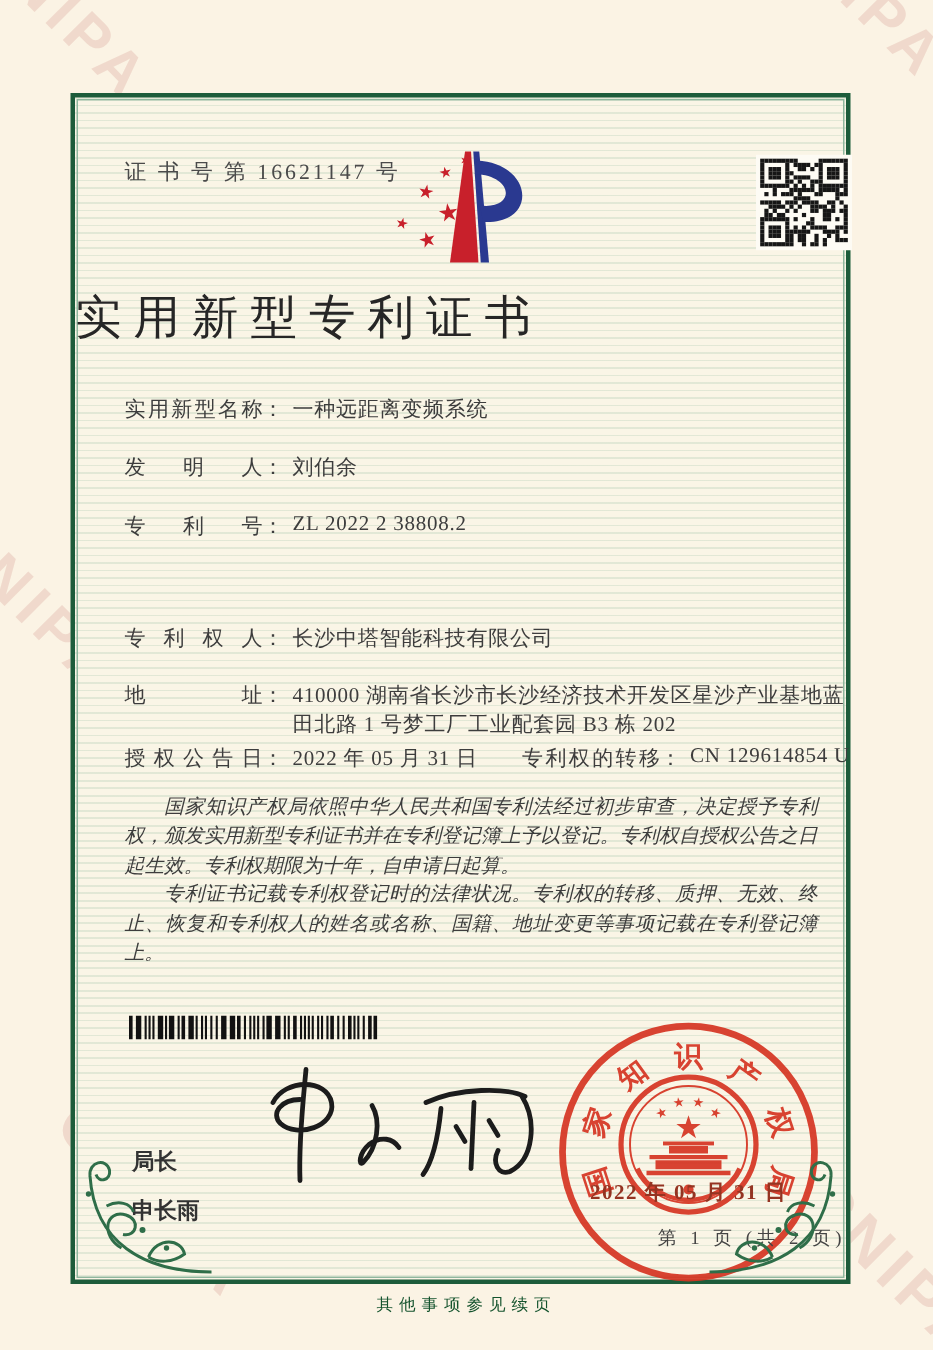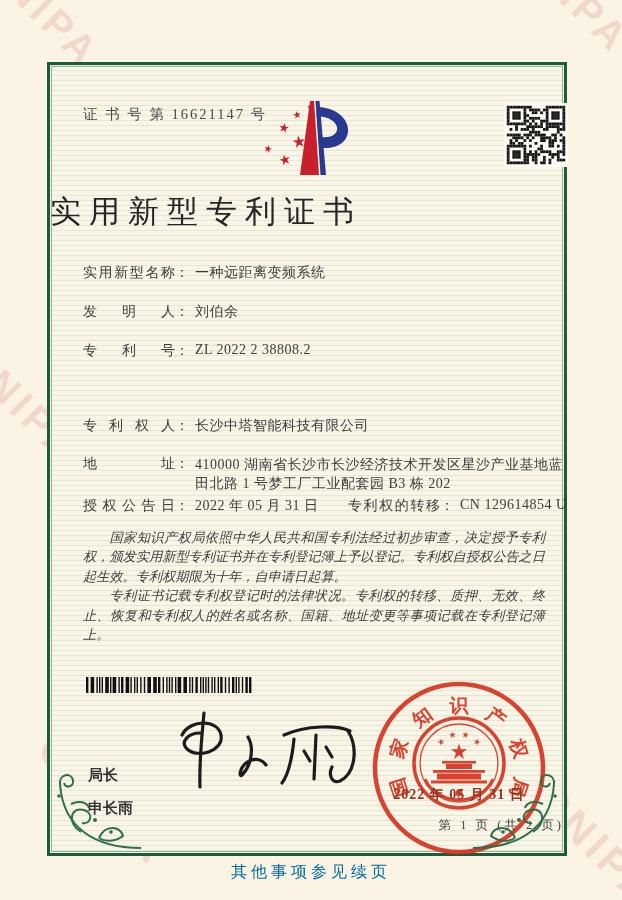--- a/index.html
+++ b/index.html
@@ -44,21 +44,21 @@
   }
   .body-text p { text-indent:2em; }
   .barcode { position:absolute; left:36px; top:612px; width:168px; height:16px; }
   .director { position:absolute; left:38px; top:664px; font-family:"Liberation Sans","DejaVu Sans",sans-serif;
     font-size:15px; font-weight:bold; color:#333; line-height:33px;margin-top:29px; }
   .signature { position:absolute; left:92px; top:638px; width:244px; height:104px; }
   .seal { position:absolute; left:320px; top:614px; width:178px; height:178px; opacity:0.92; }
   .page-num { position:absolute; left:0; top:752px; width:100%; text-align:right;
     font-size:12.5px; letter-spacing:3px; color:#444; }
   .continuation { position:absolute; left:0; top:862px; width:100%; text-align:center;
-    font-size:16px; letter-spacing:4px; color:#0369a1; }
+    font-size:11px; letter-spacing:4px; color:#14532d; }
   .flourish { position:absolute; bottom:1px; width:92px; height:82px; }
   .flourish.fl-left { left:1px; }
   .flourish.fl-right { right:1px; transform:scaleX(-1); }
   svg text { font-family:"Liberation Serif","DejaVu Serif",serif; }
 </style>
 </head>
 <body>
 
 <svg width="0" height="0" style="position:absolute">
   <defs>

